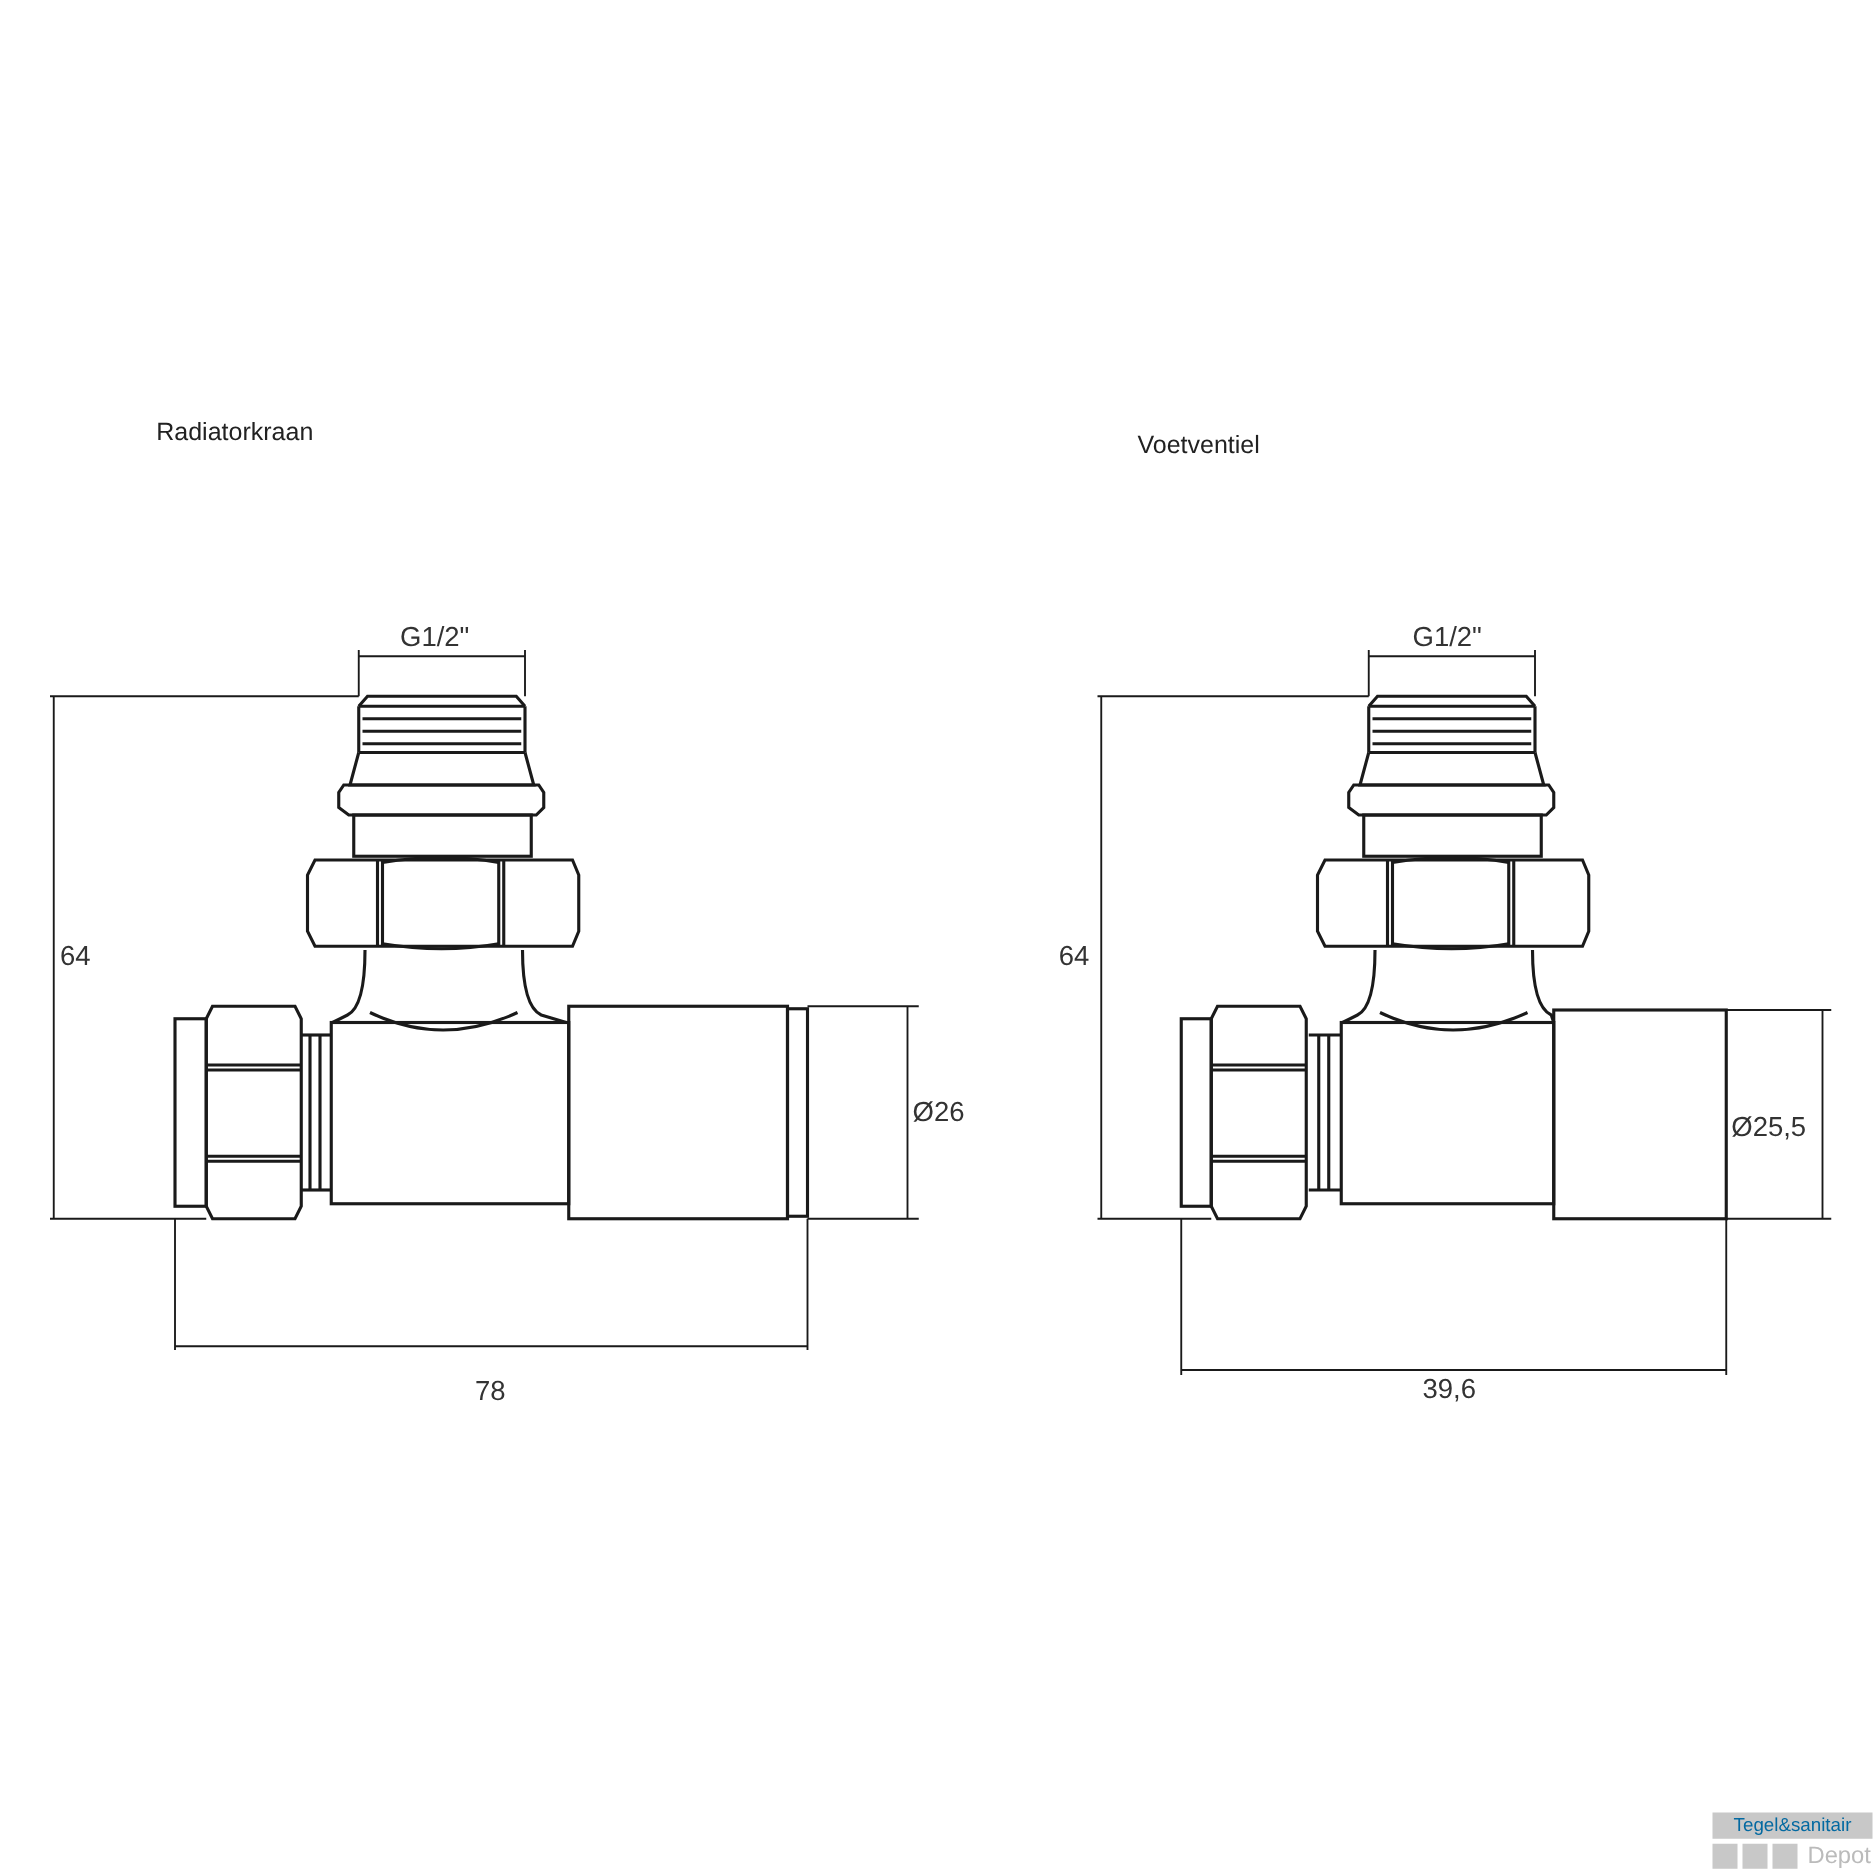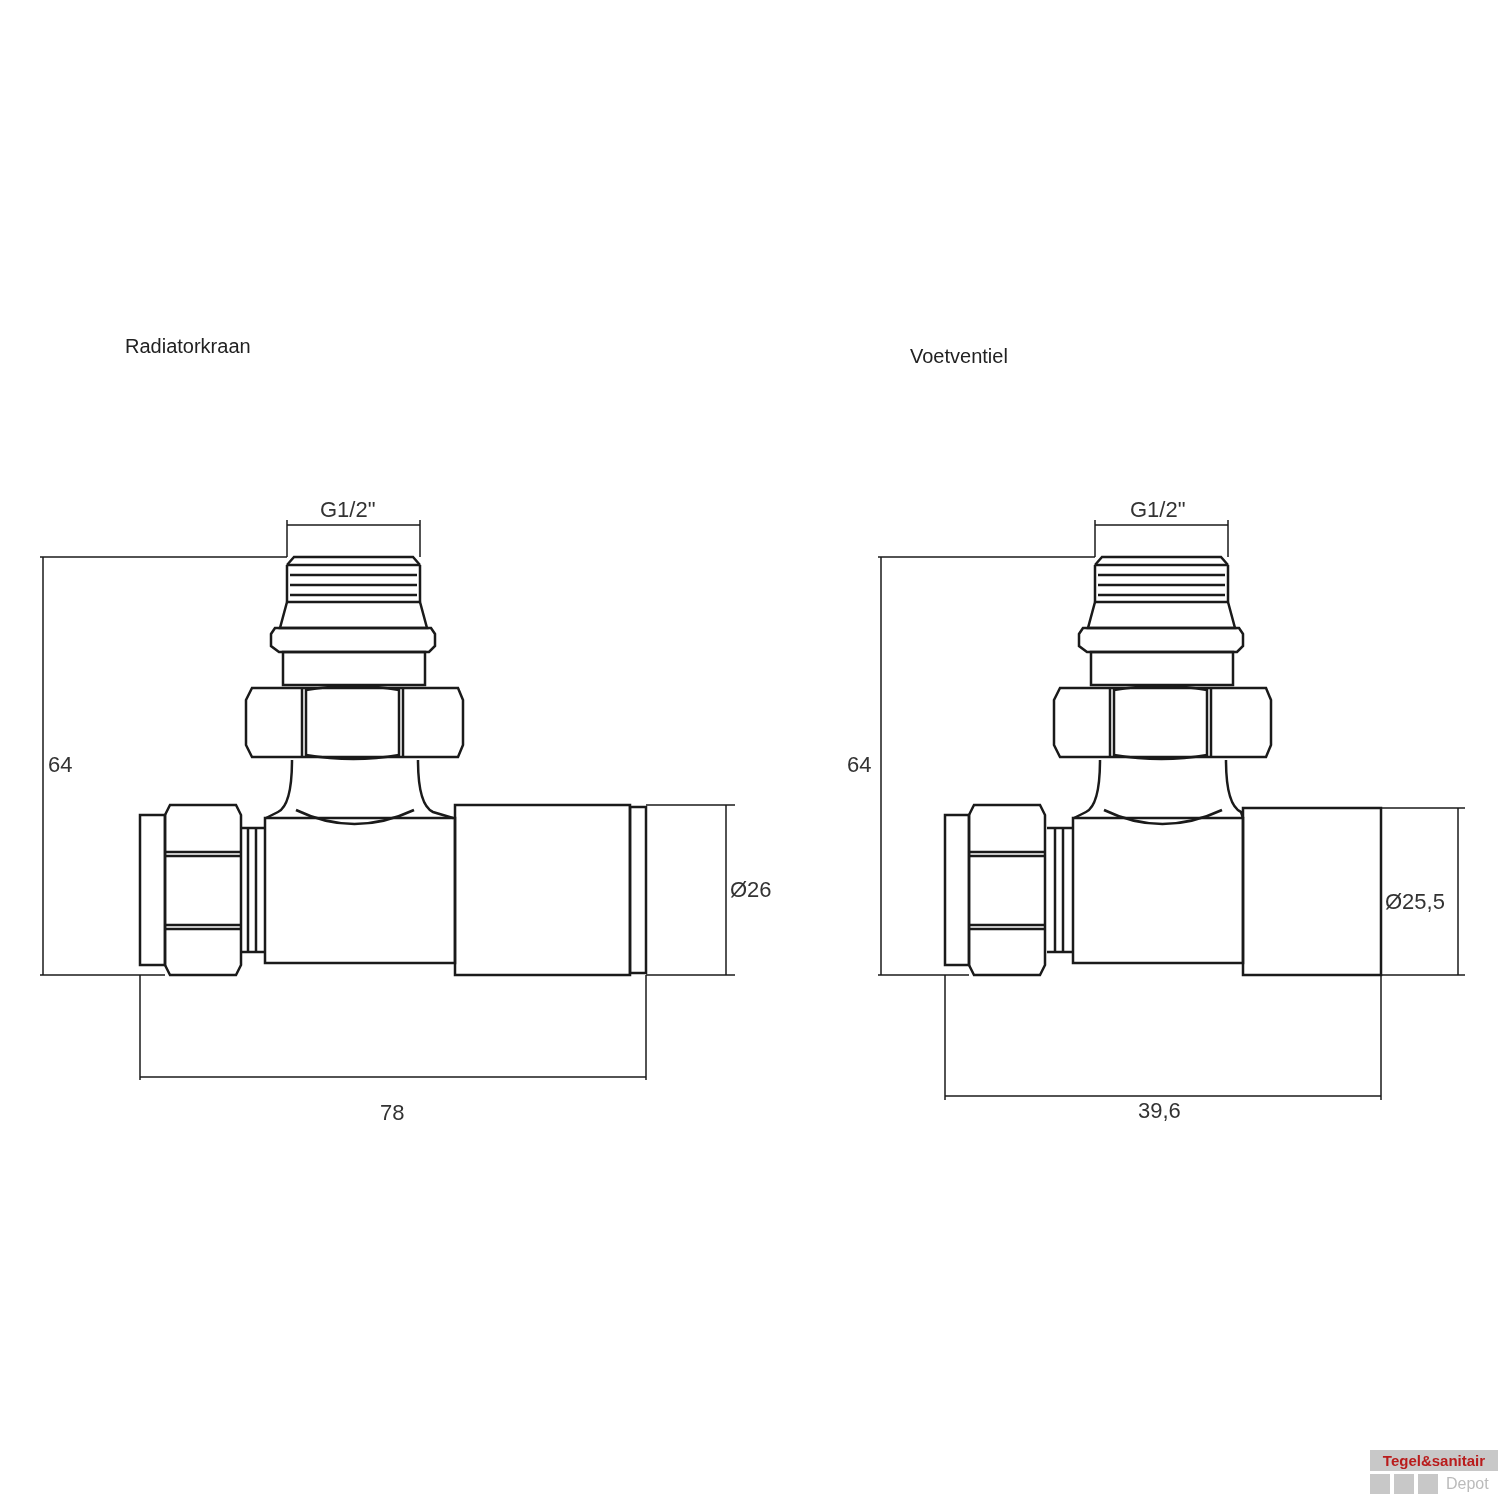--- a/index.html
+++ b/index.html
@@ -1,24 +1,24 @@
 <!DOCTYPE html>
 <html><head>
 <meta charset="utf-8">
 <style>
   html,body{margin:0;padding:0;background:#fff;}
   body{width:1500px;height:1500px;position:relative;overflow:hidden;font-family:"Liberation Sans",sans-serif;}
   .title{position:absolute;font-size:20px;color:#222;}
   .lbl{position:absolute;font-size:22px;color:#333;}
   svg{position:absolute;left:0;top:0;}
   .wm{position:absolute;left:1370px;top:1450px;width:128px;}
-  .wm-top{background:#c8c8c8;color:#b91c1c;font-weight:bold;font-size:15px;padding:2px 4px;text-align:center;}
+  .wm-top{background:#c8c8c8;color:#0369a1;font-weight:normal;font-size:15px;padding:2px 4px;text-align:center;}
   .wm-bot{display:flex;gap:4px;margin-top:3px;align-items:center;}
   .wm-sq{width:20px;height:20px;background:#c8c8c8;}
-  .wm-depot{color:#bbb;font-size:16px;margin-left:4px;}
+  .wm-depot{color:#bbb;font-size:19px;margin-left:4px;}
 </style>
 </head>
 <body>
 
 <svg width="1500" height="1500" fill="none" stroke="#1a1a1a" stroke-width="2.5">
 
   <g>
 
     <path d="M287 565 L294 557 L413 557 L420 565"></path>
     <line x1="287" y1="565" x2="420" y2="565"></line>

